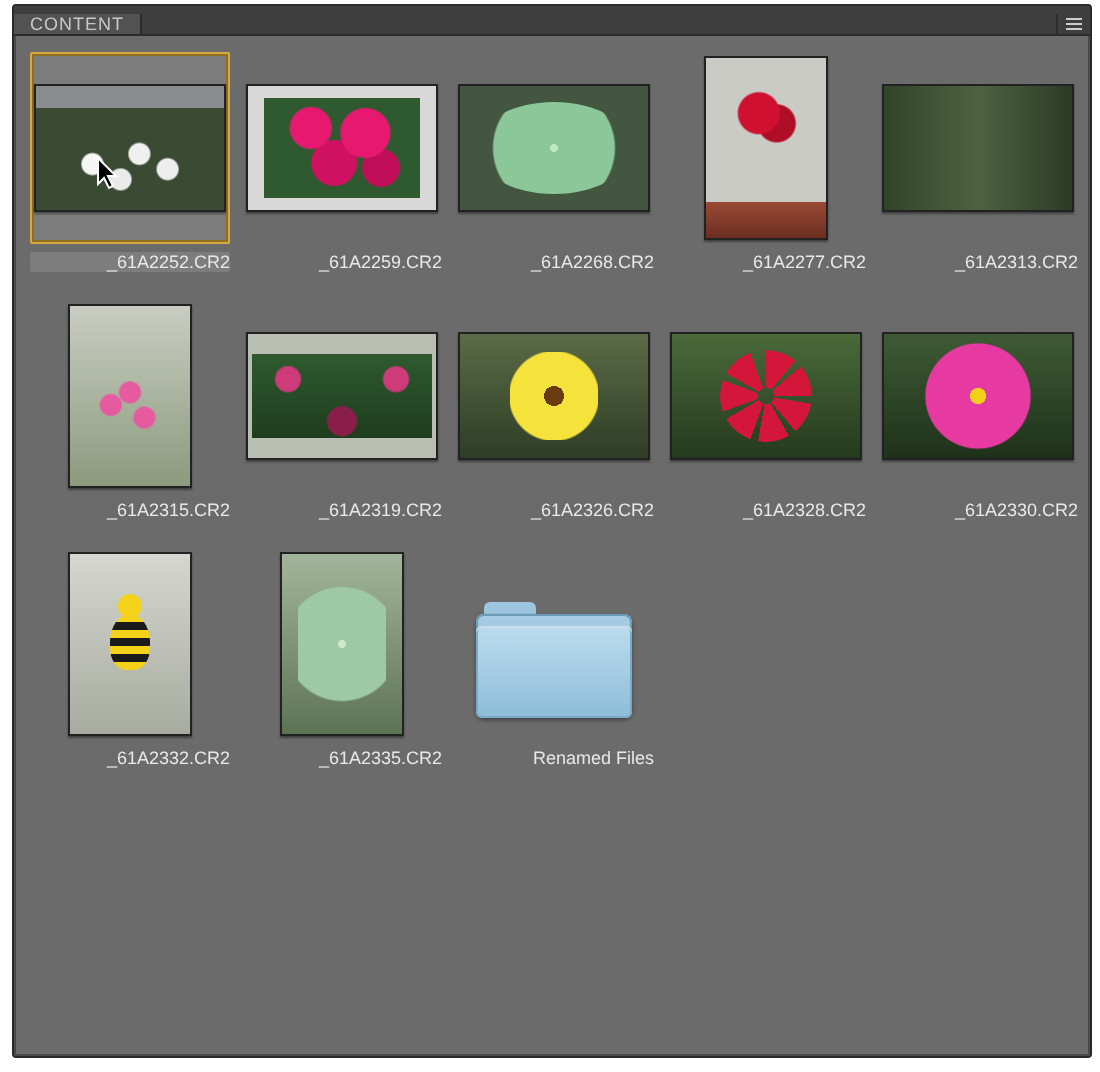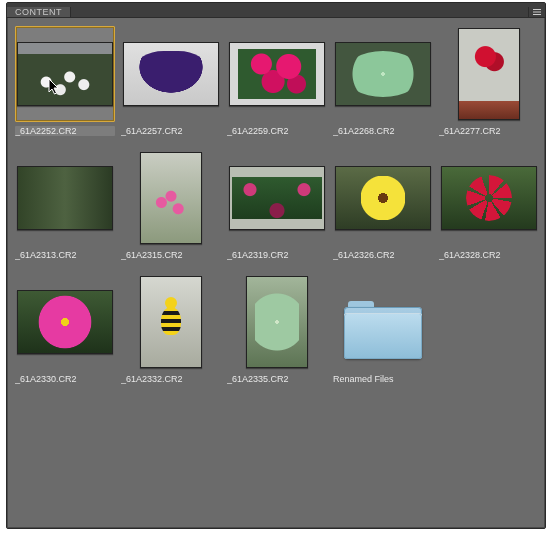--- a/index.html
+++ b/index.html
@@ -98,21 +98,21 @@
     width: 60px;
     height: 90px;
   }
   .img.landscape {
     width: 94px;
     height: 62px;
   }
   .label {
     margin-top: 4px;
     width: 100px;
-    text-align: left;
+    text-align: right;
     font-size: 9px;
     color: #e8e8e8;
     white-space: nowrap;
     overflow: hidden;
     text-overflow: ellipsis;
   }
   .item.selected .label {
     background: #7d7d7d;
     border-radius: 1px;
   }
@@ -267,26 +267,20 @@
   <div class="content-area">
     <div class="grid" id="grid">
         <div class="item selected">
           <div class="thumb">
             <div class="img landscape t0"></div>
           </div>
           <div class="label">_61A2252.CR2</div>
         </div>
         <div class="item">
           <div class="thumb">
-            <div class="img landscape t1"></div>
-          </div>
-          <div class="label">_61A2257.CR2</div>
-        </div>
-        <div class="item">
-          <div class="thumb">
             <div class="img landscape t2"></div>
           </div>
           <div class="label">_61A2259.CR2</div>
         </div>
         <div class="item">
           <div class="thumb">
             <div class="img landscape t6"></div>
           </div>
           <div class="label">_61A2268.CR2</div>
         </div>

